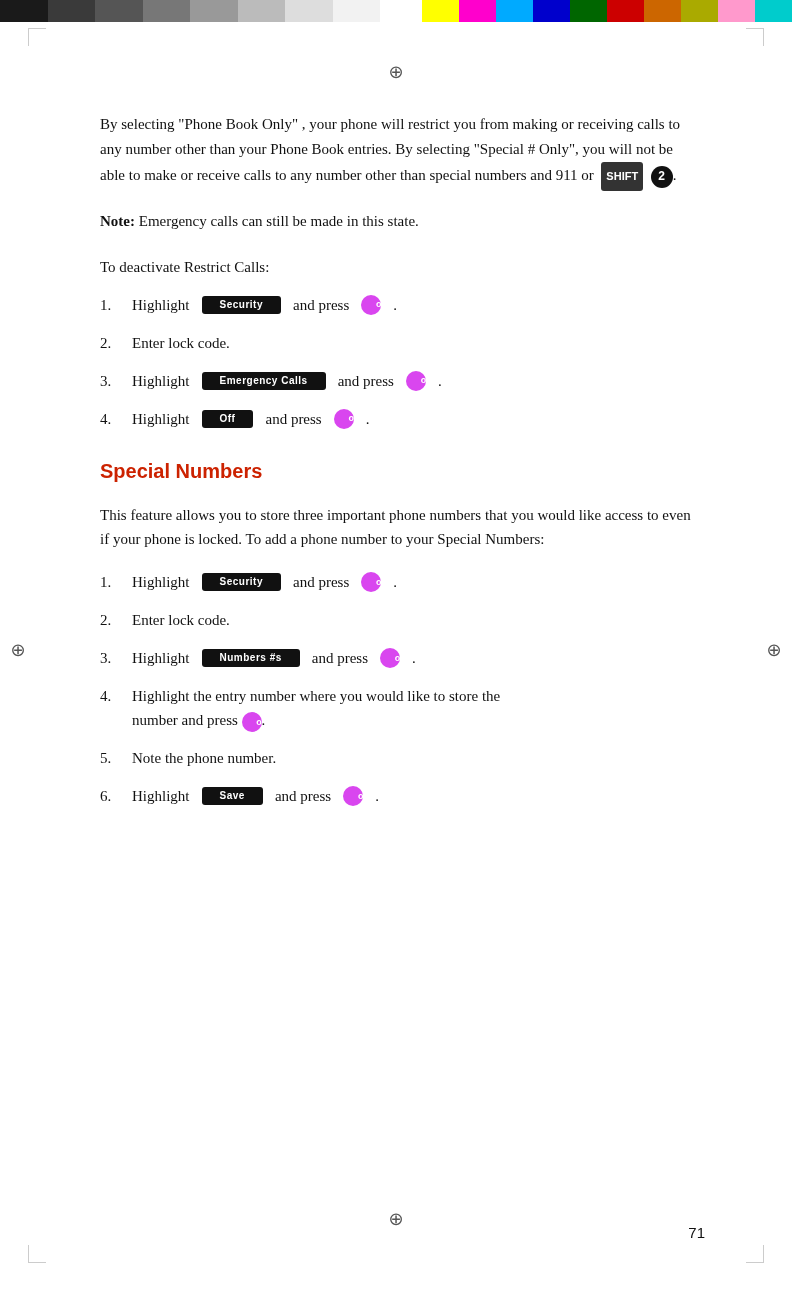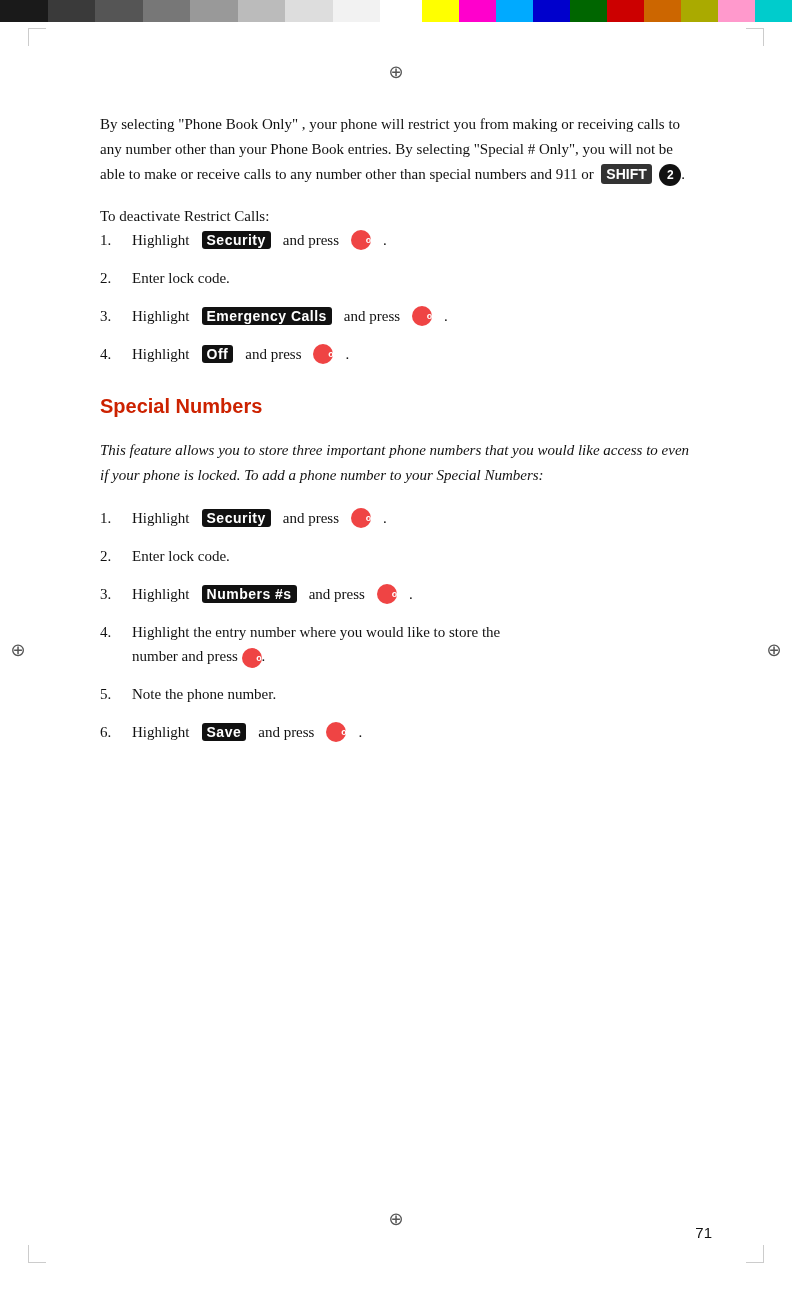--- a/index.html
+++ b/index.html
@@ -71,20 +71,21 @@
       font-size: 15px;
       line-height: 1.65;
     }
 
     .note-para {
       margin-bottom: 22px;
       font-size: 15px;
     }
 
     .deactivate-heading {
+      margin-bottom: 14px;
       font-size: 15px;
     }
 
     .steps-list {
       list-style: none;
       margin-bottom: 24px;
     }
     .steps-list li {
       margin-bottom: 14px;
       font-size: 15px;
@@ -104,57 +105,57 @@
       line-height: 1.6;
     }
 
     
     .btn-img {
       display: inline-flex;
       align-items: center;
       justify-content: center;
       background: #111;
       color: #fff;
-      font-size: 14px;
+      font-size: 10px;
       font-family: Arial, sans-serif;
       font-weight: bold;
       border-radius: 3px;
-      padding: 1px 5px;
+      padding: 1px 18px;
       height: 18px;
       min-width: 50px;
       letter-spacing: 0.5px;
     }
 
     .btn-ok {
       display: inline-flex;
       align-items: center;
       justify-content: center;
-      background: #ef4444;
+      background: #d946ef;
       color: #fff;
       font-size: 9px;
       font-family: Arial, sans-serif;
       font-weight: bold;
       border-radius: 50%;
       width: 16px;
       height: 20px;
       padding-left: 20px;
     }
 
     .btn-shift {
       display: inline-flex;
       align-items: center;
       justify-content: center;
       background: #333;
       color: #fff;
-      font-size: 14px;
+      font-size: 11px;
       font-family: Arial, sans-serif;
       font-weight: bold;
       border-radius: 3px;
       padding: 1px 5px;
-      height: 20px;
+      height: 29px;
       min-width: 28px;
     }
 
     .btn-2 {
       display: inline-flex;
       align-items: center;
       justify-content: center;
       background: #111;
       color: #fff;
       font-size: 12px;
@@ -171,27 +172,26 @@
       font-weight: bold;
       font-family: Arial, sans-serif;
       margin-bottom: 16px;
       margin-top: 4px;
     }
 
     .section-para {
       margin-bottom: 18px;
       font-size: 15px;
       line-height: 1.65;
-      font-style: italic;
     }
 
     .page-number {
       position: absolute;
       bottom: 50px;
-      right: 80px;
+      right: 87px;
       font-size: 15px;
       font-family: Arial, sans-serif;
     }
   </style>
 </head>
 <body>
 
 <div class="color-bar-top">
   <div class="left-bars">
     <div class="cb" style="background:#1a1a1a;"></div>
@@ -229,20 +229,24 @@
 <div class="crosshair ch-bottom"></div>
 
 <div class="content">
 
   <p class="intro-para">
     <span>By selecting "Phone Book Only" , your phone will restrict you from making or receiving calls to any number other than your Phone Book entries. By selecting "Special # Only",  you will not be able to make or receive calls to any number other than special numbers and 911 or</span>
     &nbsp;<span class="btn-shift">SHIFT</span>
     &nbsp;<span class="btn-2">2</span>.
   </p>
 
+  <p class="note-para">
+    <span style="font-weight:bold;">Note:</span>
+    <span> Emergency calls can still be made in this state.</span>
+  </p>
 
   <p class="deactivate-heading">To deactivate Restrict Calls:</p>
 
   <ol class="steps-list">
 
     <li>
       <span class="step-num">1.</span>
       <span class="step-content">
         <span>Highlight</span>
         <span class="btn-img">Security</span>

